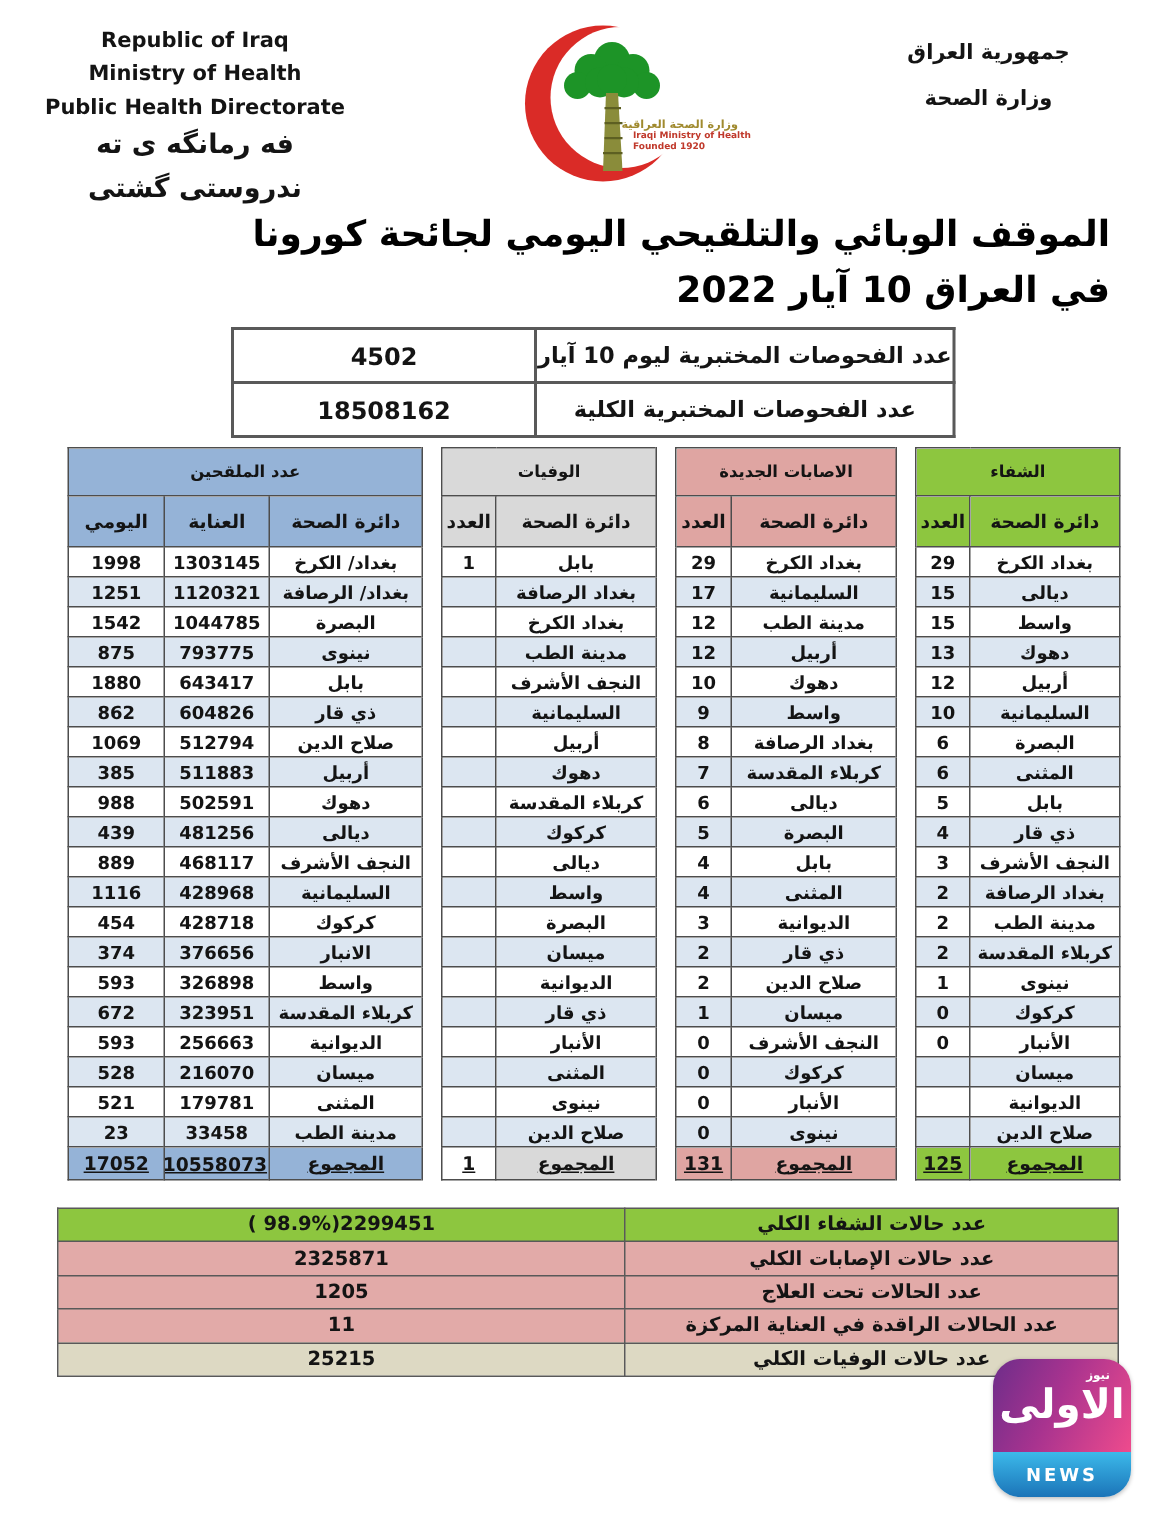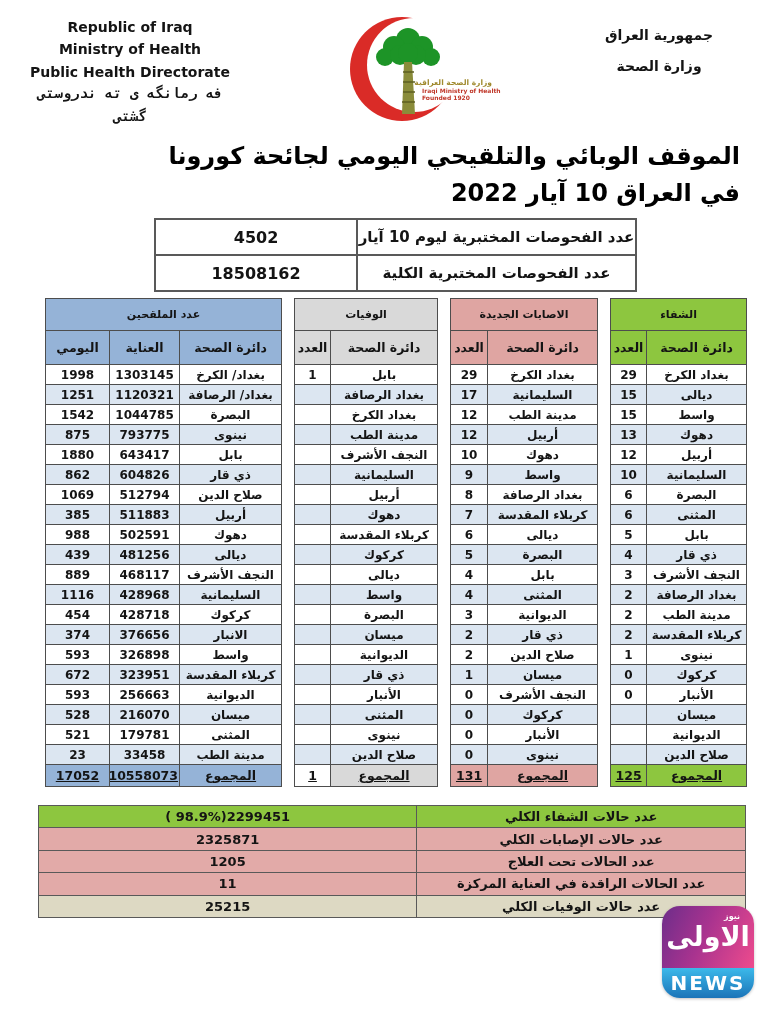--- a/index.html
+++ b/index.html
@@ -4,21 +4,21 @@
 <style>
   * { margin:0; padding:0; box-sizing:border-box; }
   body {
     width:781px; height:1024px; position:relative; background:#ffffff;
     font-family:"DejaVu Sans", sans-serif; font-weight:bold; color:#141414;
     overflow:hidden;
   }
   
   .hdr-left { position:absolute; left:24px; top:16px; width:212px; text-align:center;
     font-size:14px; line-height:1.6; }
-  .hdr-left .kurdish { font-size:14px;font-family:Liberation Mono, monospace; }
+  .hdr-left .kurdish { font-size:18px; }
   .hdr-right { position:absolute; right:22px; top:20px; width:200px; text-align:center;
     font-size:14px; line-height:2.2; direction:rtl; }
   .moh-logo { position:absolute; left:330px; top:6px; width:152px; height:126px; }
   .moh-logo .logo-text { position:absolute; left:92px; top:72px; width:70px; text-align:left; }
   .moh-logo .lt1 { color:#a08a2e; font-size:7.5px; direction:rtl; white-space:nowrap; }
   .moh-logo .lt2 { color:#c0392b; font-size:6px; white-space:nowrap; }
   .moh-logo .lt3 { color:#c0392b; font-size:6px; white-space:nowrap; }
   
   .title { position:absolute; top:138px; left:40px; width:700px; text-align:right;
     direction:rtl; font-size:24px; line-height:1.55; color:#000; }
@@ -53,21 +53,21 @@
   .summary tr.bg-pink td { background:#e2aaa8; }
   .pct-val { display:inline-flex; direction:ltr; }
   
   .news-logo { position:absolute; left:662px; top:906px; width:92px; height:92px;
     border-radius:18px; overflow:hidden; box-shadow:0 1px 3px rgba(0,0,0,.25); }
   .news-top { height:62px; background:linear-gradient(115deg,#6d2d8a 0%,#a8338f 45%,#ee4b8d 100%);
     position:relative; color:#fff; text-align:center; }
   .news-top .ar-main { font-size:27px; line-height:62px; direction:rtl; }
   .news-top .ar-small { position:absolute; top:6px; right:14px; font-size:8px; direction:rtl; }
   .news-bottom { height:30px; background:linear-gradient(180deg,#3cb9ea,#1b74b8);
-    color:#fff; text-align:center; font-size:20px; line-height:30px; letter-spacing:2px; }
+    color:#fff; text-align:center; font-size:12px; line-height:30px; letter-spacing:2px; }
 </style>
 </head>
 <body>
 
 <div class="hdr-left">
   <div>Republic of Iraq</div>
   <div>Ministry of Health</div>
   <div>Public Health Directorate</div>
   <div class="kurdish" dir="rtl">فه رمانگه ى ته ندروستى گشتى</div>
 </div>

